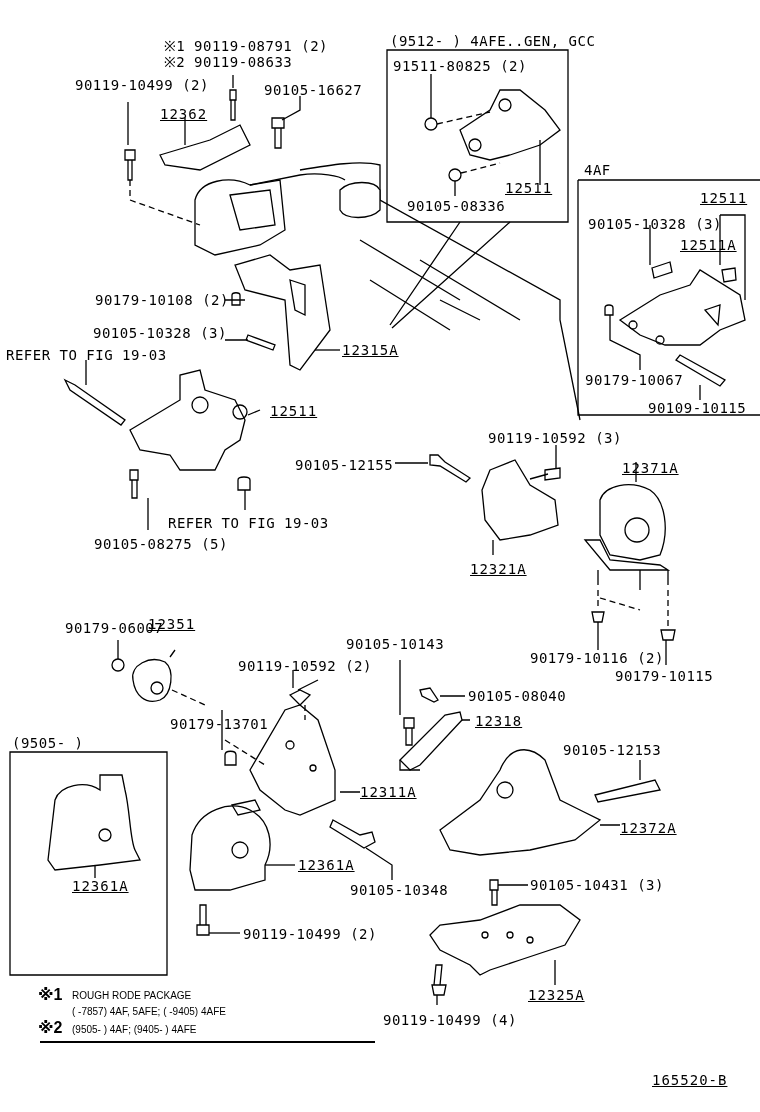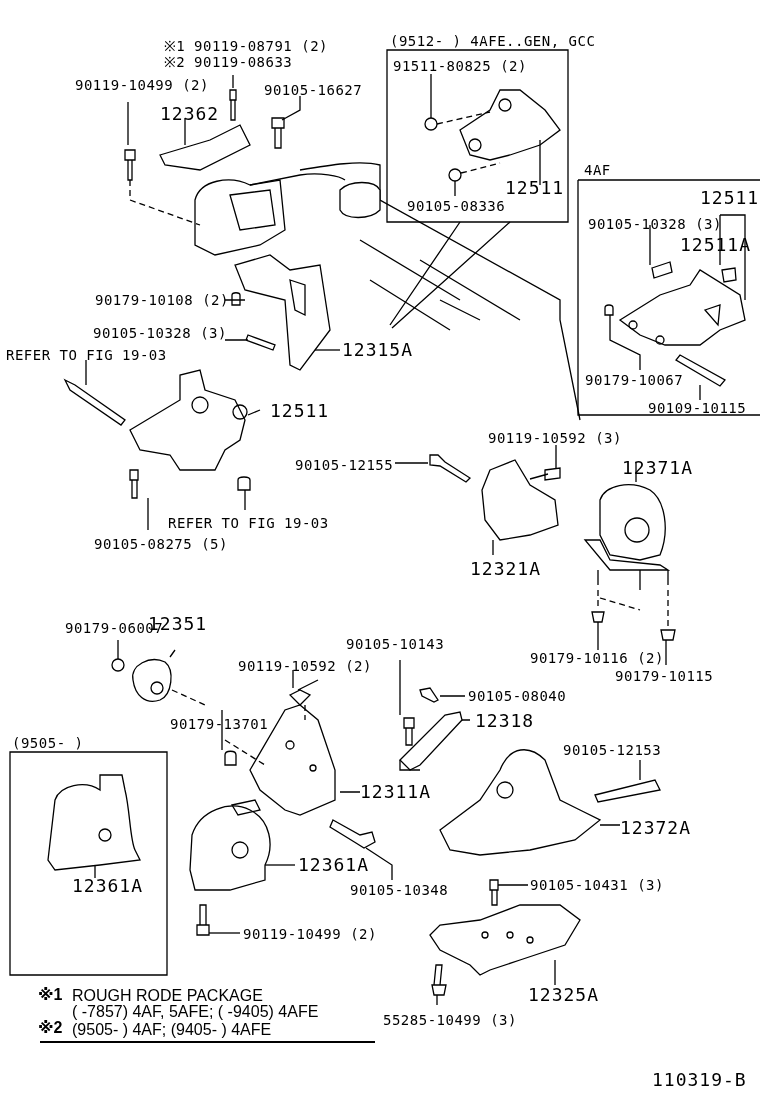--- a/index.html
+++ b/index.html
@@ -1,19 +1,19 @@
 <!DOCTYPE html>
 <html><head>
 <meta charset="utf-8">
 <style>
   html,body{margin:0;padding:0;background:#fff;}
   body{width:760px;height:1112px;position:relative;overflow:hidden;font-family:"DejaVu Sans Mono","Liberation Mono",monospace;color:#000;}
   .lbl{position:absolute;font-size:14px;letter-spacing:0.5px;white-space:nowrap;line-height:16px;}
-  .big{font-size:18px;letter-spacing:1px;line-height:20px;}
-  .note{font-family:"Liberation Sans","DejaVu Sans",sans-serif;font-size:16px;line-height:15px;position:absolute;white-space:nowrap;}
+  .big{font-size:14px;letter-spacing:1px;line-height:20px;text-decoration:underline;}
+  .note{font-family:"Liberation Sans","DejaVu Sans",sans-serif;font-size:10px;line-height:15px;position:absolute;white-space:nowrap;}
   svg#art{position:absolute;left:0;top:0;}
   svg#art *{fill:none;stroke:#000;stroke-width:1.3;}
   svg#art .dash{stroke-dasharray:6 4;}
   svg#art .fillw{fill:#fff;}
 </style>
 </head>
 <body>
 
 <svg id="art" width="760" height="1112">
 
@@ -212,21 +212,21 @@
 <div class="lbl big" style="left:620px;top:818px">12372A</div>
 
 <div class="lbl" style="left:12px;top:735px">(9505-      )</div>
 <div class="lbl big" style="left:72px;top:876px">12361A</div>
 
 <div class="lbl big" style="left:298px;top:855px">12361A</div>
 <div class="lbl" style="left:350px;top:882px">90105-10348</div>
 <div class="lbl" style="left:530px;top:877px">90105-10431 (3)</div>
 <div class="lbl" style="left:243px;top:926px">90119-10499 (2)</div>
 <div class="lbl big" style="left:528px;top:985px">12325A</div>
-<div class="lbl" style="left:383px;top:1012px">55285-10499 (3)</div>
+<div class="lbl" style="left:383px;top:1012px">90119-10499 (4)</div>
 
 <div class="note" style="left:38px;top:987px;font-size:16px;font-weight:bold">※1</div>
 <div class="note" style="left:72px;top:988px">ROUGH RODE PACKAGE</div>
 <div class="note" style="left:72px;top:1004px">(      -7857) 4AF, 5AFE; (     -9405) 4AFE</div>
 <div class="note" style="left:38px;top:1020px;font-size:16px;font-weight:bold">※2</div>
 <div class="note" style="left:72px;top:1022px">(9505-       ) 4AF; (9405-        ) 4AFE</div>
 
-<div class="lbl big" style="left:652px;top:1070px">110319-B</div>
+<div class="lbl big" style="left:652px;top:1070px">165520-B</div>
 
 </body></html>

